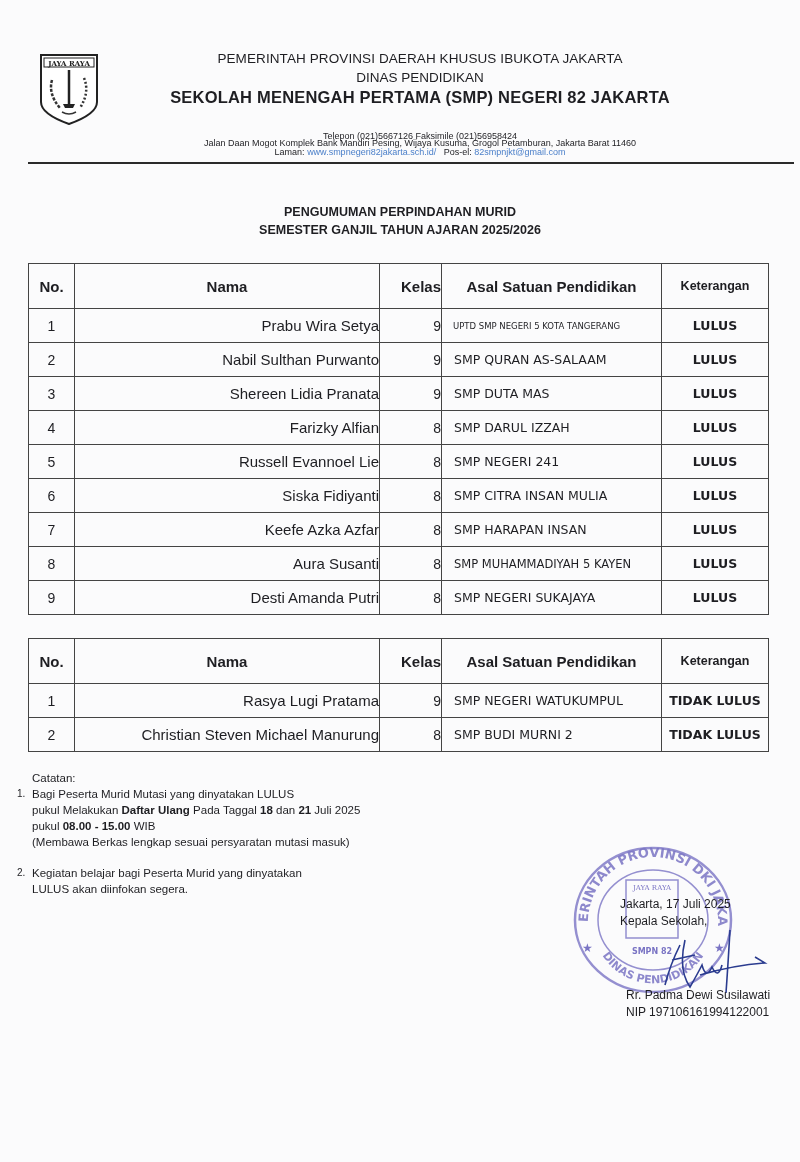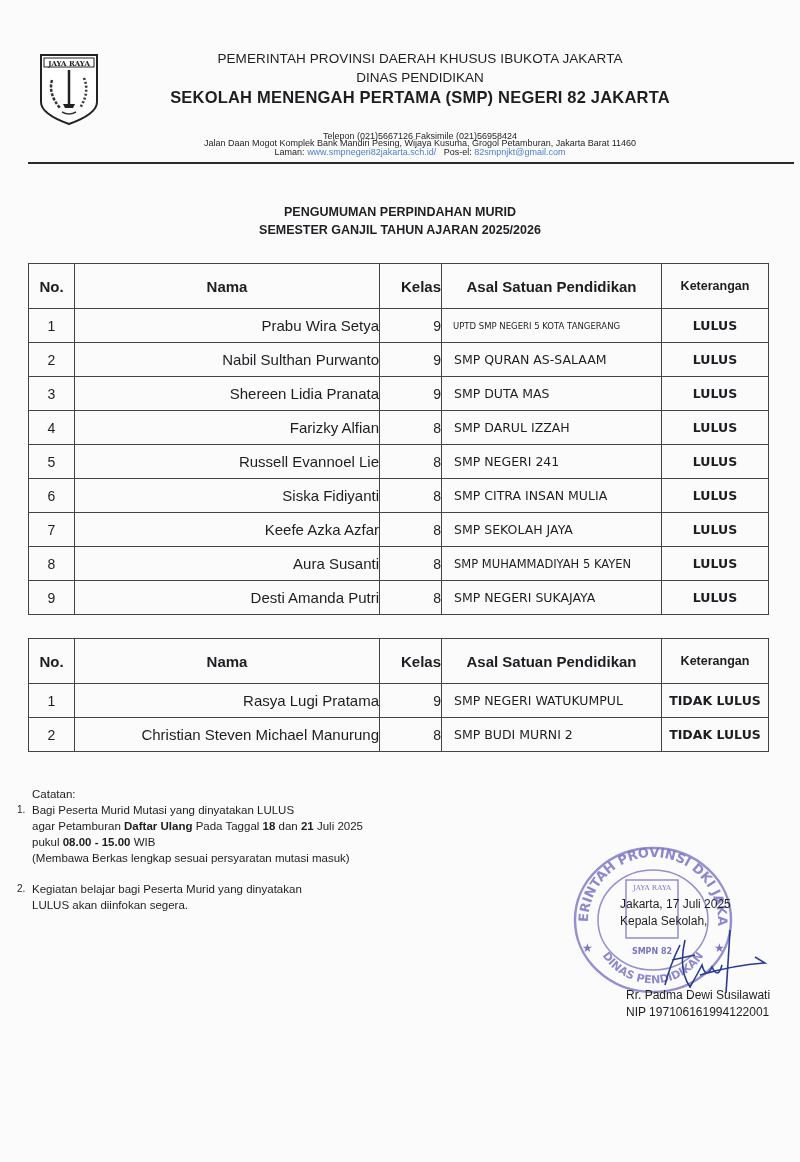--- a/index.html
+++ b/index.html
@@ -25,21 +25,21 @@
   .c1 { width:291px; text-align:right; padding-left:13px; }
   th.c1 { text-align:center; padding-left:0; }
   .c2 { width:61px; text-align:right; }
   .c3 { width:207px; text-align:left; padding-left:12px; font-family:"DejaVu Sans", sans-serif; font-size:12.5px; }
   th.c3 { font-family:"Liberation Sans", sans-serif; font-size:15px; text-align:center; padding-left:0; }
   .c3.small { font-size:8.5px; padding-left:11px; }
   .c3.mid { font-size:11.5px; }
   .c4 { text-align:center; font-family:"DejaVu Sans", sans-serif; font-weight:bold; font-size:12.5px; }
   th.c4 { font-family:"Liberation Sans", sans-serif; }
   .num { font-size:14px; }
-  .notes { left:32px; top:770px; font-size:11.5px; line-height:16px; width:420px;margin-top:16px; }
+  .notes { left:32px; top:770px; font-size:11.5px; line-height:16px; width:420px; }
   .notes .ln { white-space:nowrap; }
   .notes .ol { position:relative; padding-left:0; }
   .notes .mk { position:absolute; left:-15px; font-size:10px; }
   .sig { left:620px; font-size:12px; white-space:nowrap; }
   .stamp { left:568px; top:842px; width:170px; height:152px; }
 </style>
 </head>
 <body>
 
 <svg class="abs logo" viewBox="0 0 62 74">
@@ -120,21 +120,21 @@
         <td class="c0 num">6</td>
         <td class="c1">Siska Fidiyanti</td>
         <td class="c2 num">8</td>
         <td class="c3">SMP CITRA INSAN MULIA</td>
         <td class="c4">LULUS</td>
       </tr>
       <tr>
         <td class="c0 num">7</td>
         <td class="c1">Keefe Azka Azfar</td>
         <td class="c2 num">8</td>
-        <td class="c3">SMP SEKOLAH JAYA</td>
+        <td class="c3">SMP HARAPAN INSAN</td>
         <td class="c4">LULUS</td>
       </tr>
       <tr>
         <td class="c0 num">8</td>
         <td class="c1">Aura Susanti</td>
         <td class="c2 num">8</td>
         <td class="c3 mid">SMP MUHAMMADIYAH 5 KAYEN</td>
         <td class="c4">LULUS</td>
       </tr>
       <tr>
@@ -173,21 +173,21 @@
         <td class="c4">TIDAK LULUS</td>
       </tr>
     </tbody>
 </table>
 
 <div class="abs notes">
   <div class="ln">Catatan:</div>
   <div class="ol">
     <span class="mk">1.</span>
     <div class="ln">Bagi Peserta Murid Mutasi yang dinyatakan LULUS</div>
-    <div class="ln"><span>agar Petamburan </span><b>Daftar Ulang</b><span> Pada Taggal </span><b>18</b><span> dan </span><b>21</b><span> Juli 2025</span></div>
+    <div class="ln"><span>pukul Melakukan </span><b>Daftar Ulang</b><span> Pada Taggal </span><b>18</b><span> dan </span><b>21</b><span> Juli 2025</span></div>
     <div class="ln"><span>pukul </span><b>08.00 - 15.00</b><span> WIB</span></div>
     <div class="ln">(Membawa Berkas lengkap sesuai persyaratan mutasi masuk)</div>
   </div>
   <div class="ol" style="margin-top:15px;">
     <span class="mk">2.</span>
     <div class="ln">Kegiatan belajar bagi Peserta Murid yang dinyatakan</div>
     <div class="ln">LULUS akan diinfokan segera.</div>
   </div>
 </div>
 

